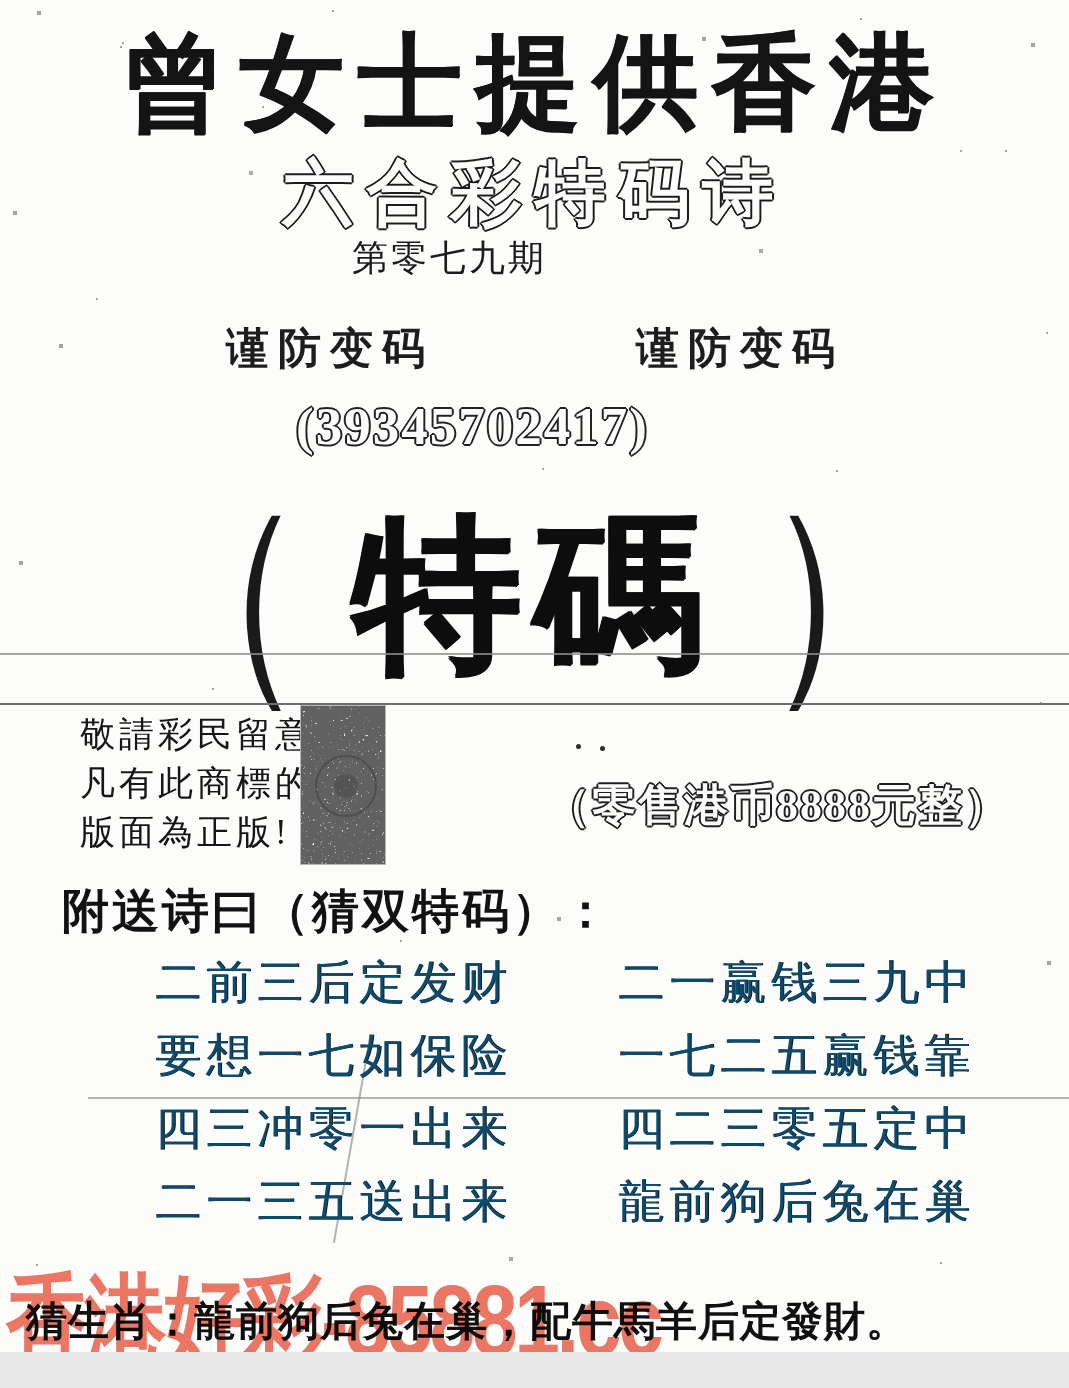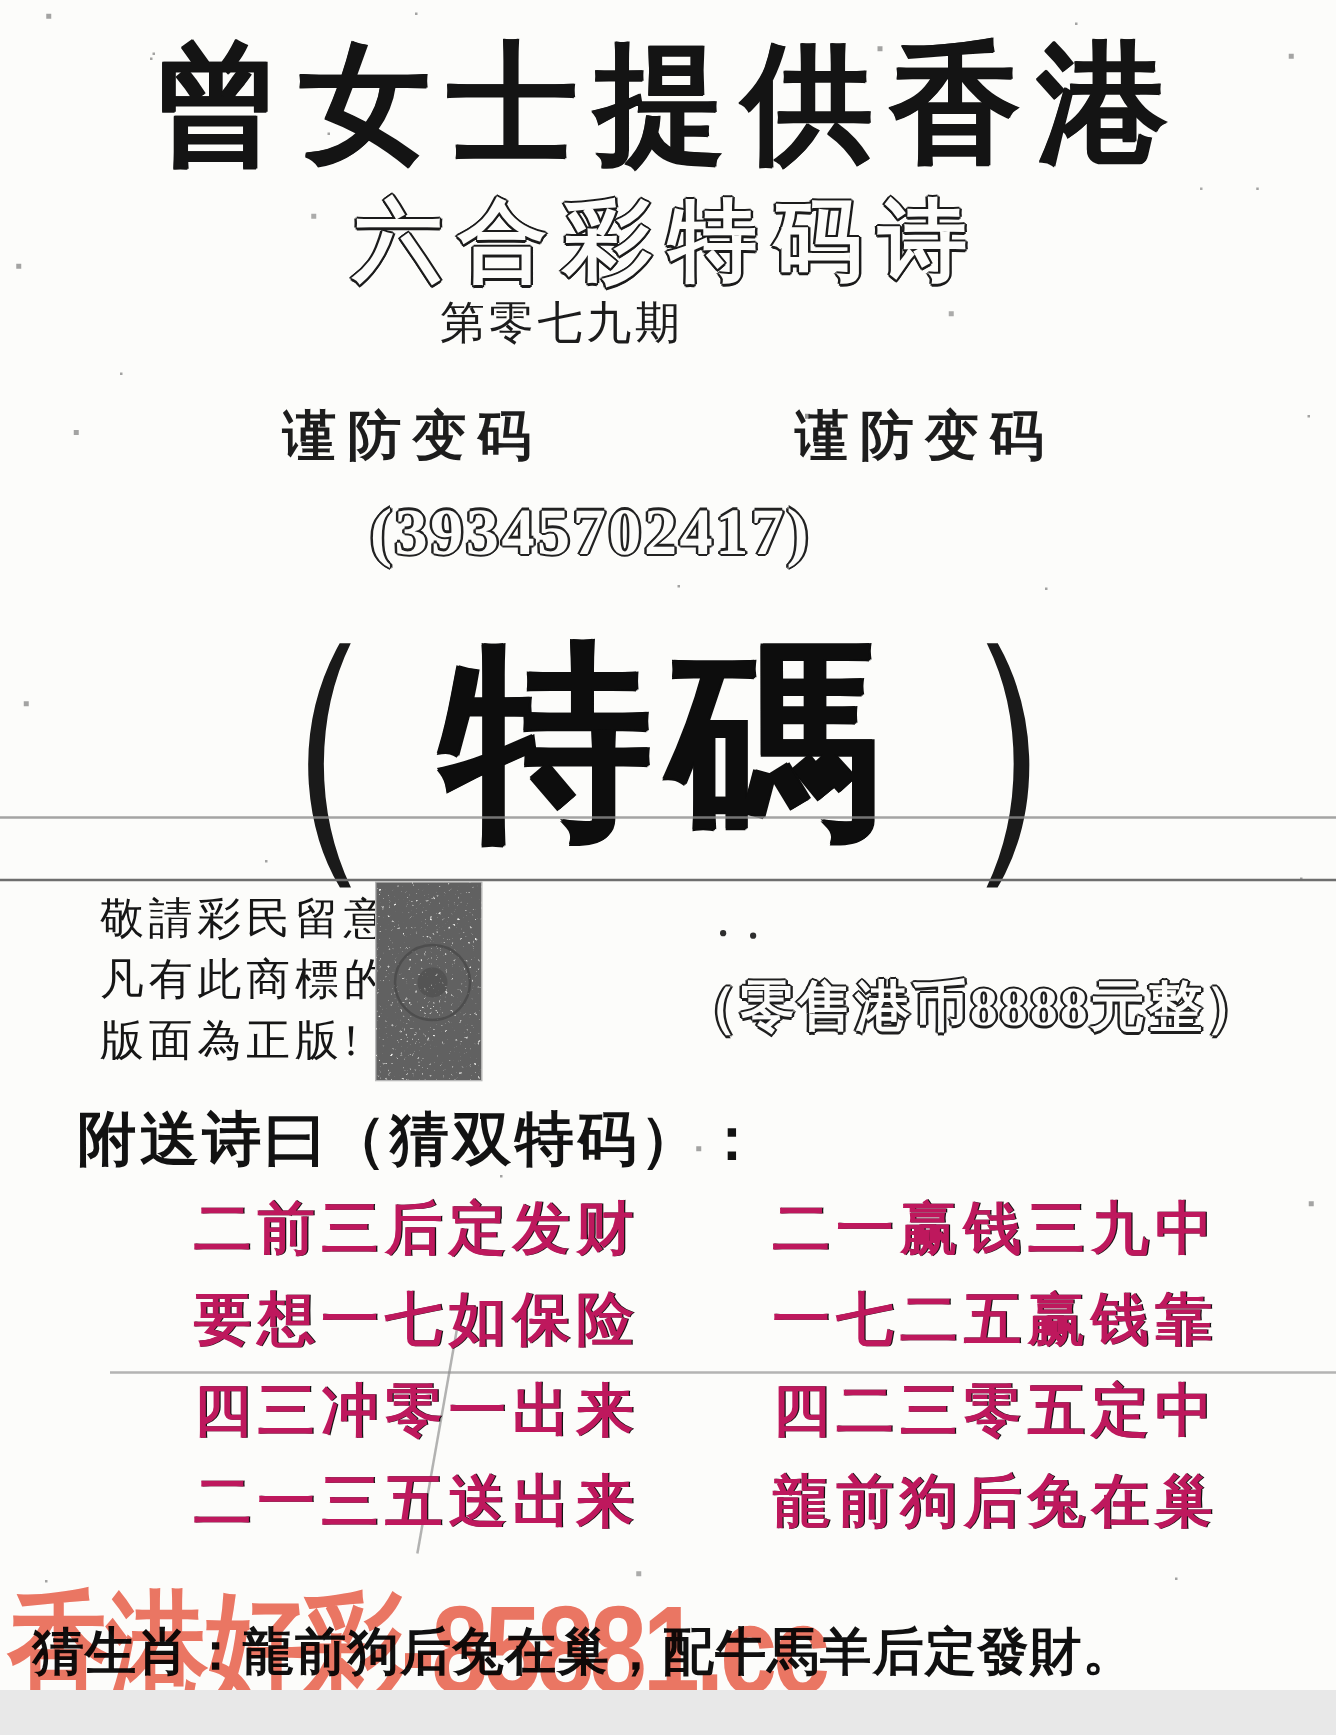--- a/index.html
+++ b/index.html
@@ -100,21 +100,21 @@
   .poem-header{
     position:absolute;top:880px;left:62px;
     font-size:47px;font-weight:700;letter-spacing:3px;color:#121212;
     white-space:nowrap;
     text-align:right;
   }
   .verses{position:absolute;top:952px;left:0;width:100%;}
   .verse-row{position:relative;height:73px;}
   .verse{
     position:absolute;top:0;
-    font-size:46px;font-weight:700;letter-spacing:5px;color:#be185d;
+    font-size:46px;font-weight:400;letter-spacing:5px;color:#0c4a6e;
     white-space:nowrap;
     text-shadow:1px 0 #141414;
   }
   .verse.vleft{left:155px;}
   .verse.vright{left:618px;}
   
   .zodiac{
     position:absolute;top:1294px;left:26px;
     font-size:41px;font-weight:600;letter-spacing:1px;color:#101010;
     white-space:nowrap;z-index:2;

